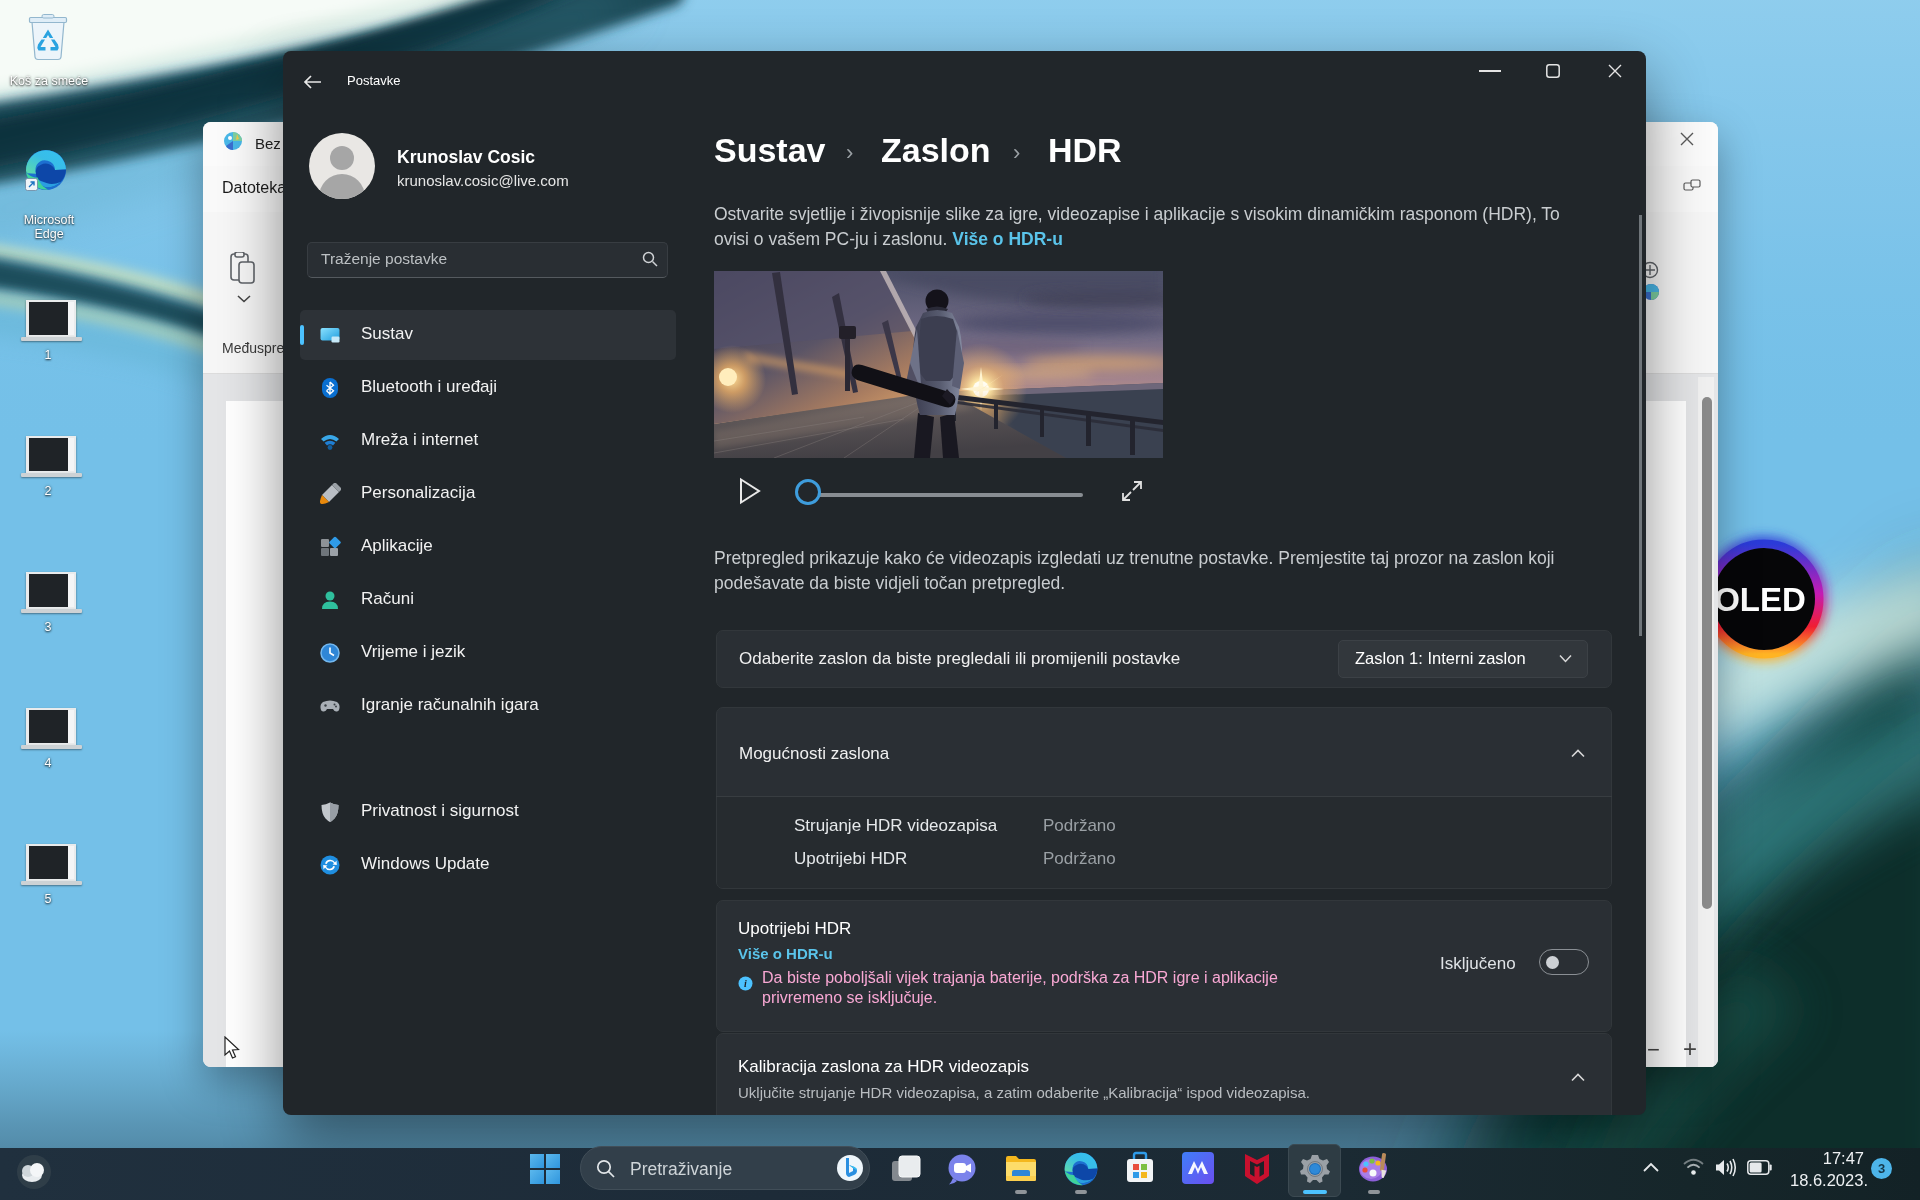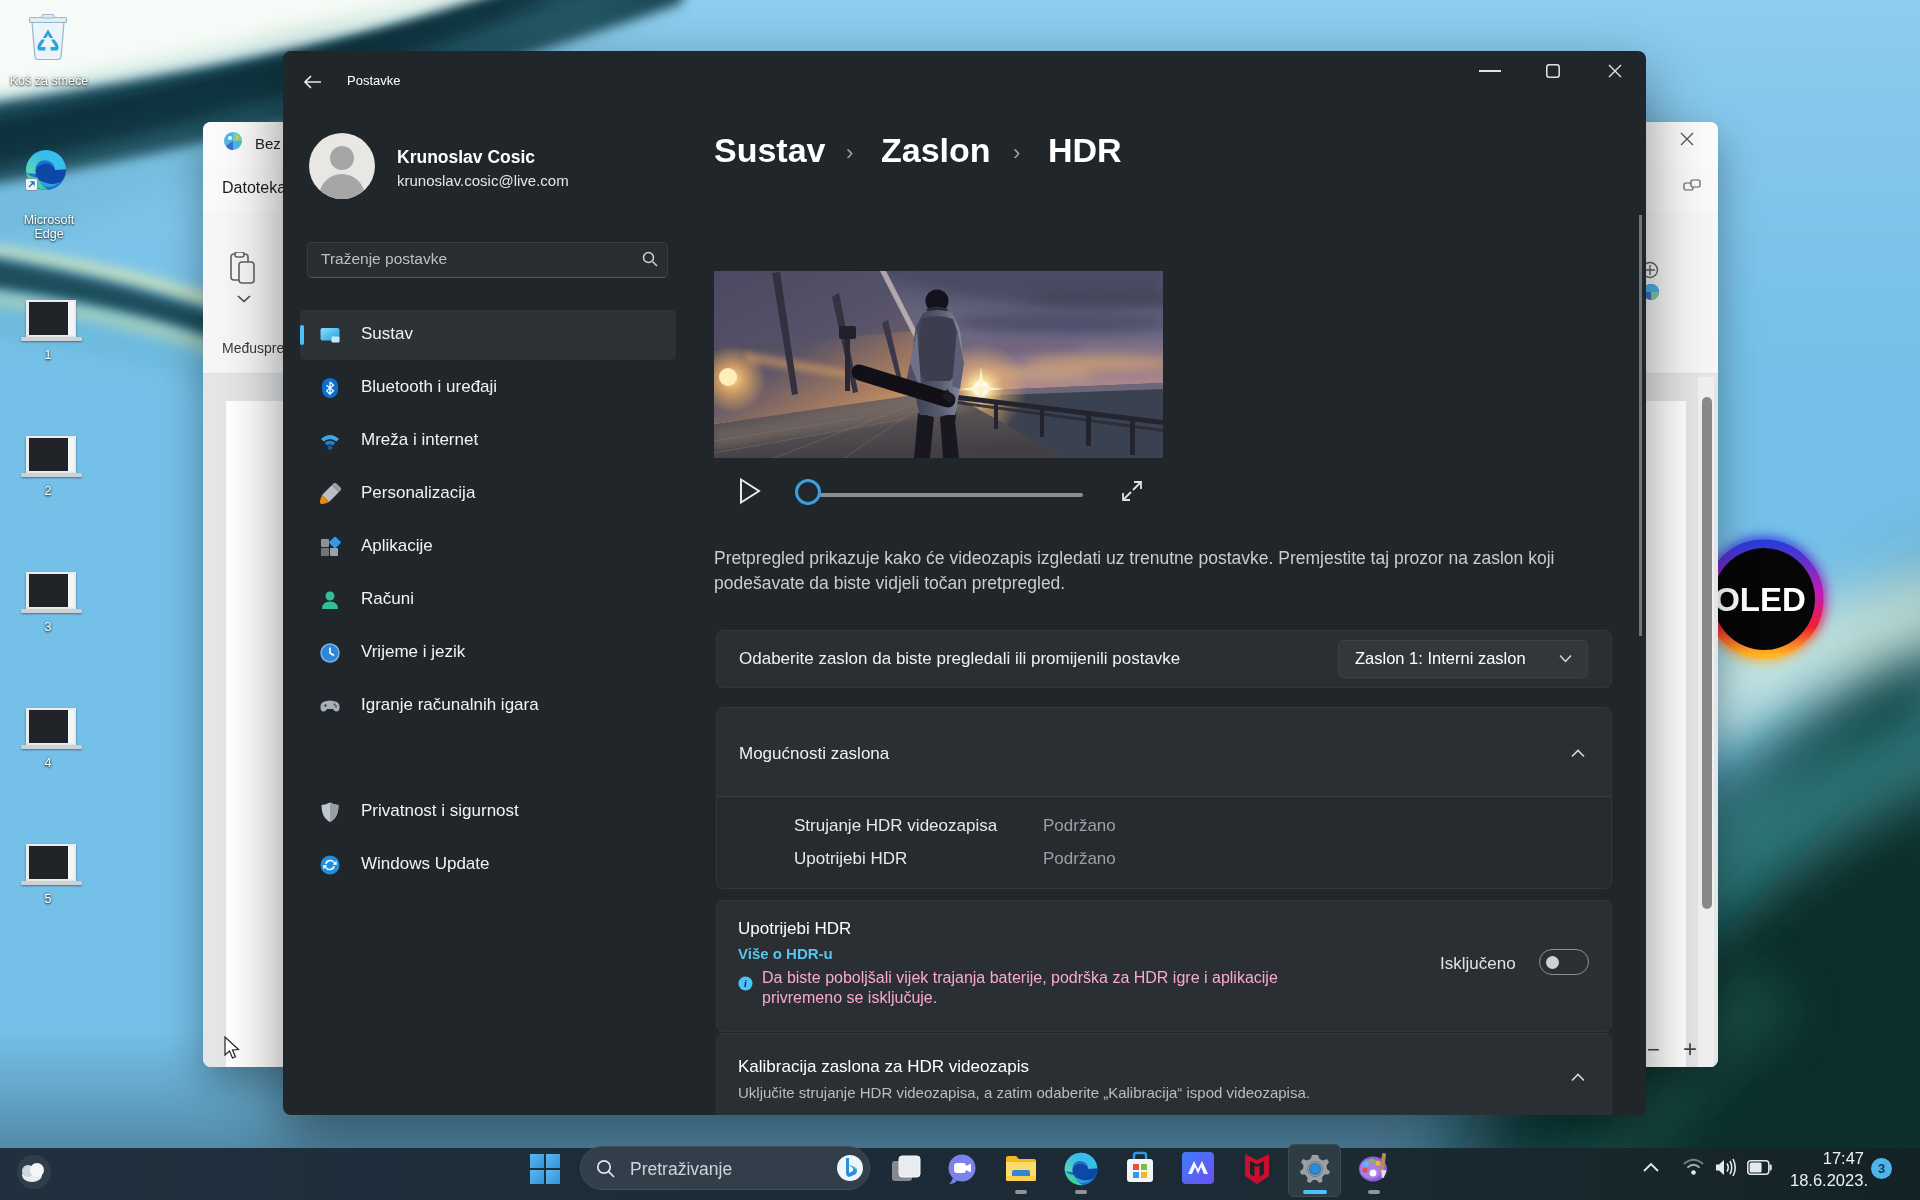--- a/index.html
+++ b/index.html
@@ -339,20 +339,24 @@
       </svg>
       <div class="nlabel">Windows Update</div>
     </div>
 
     <div class="abs" style="left:431px;top:80px;font-size:34px;font-weight:600;color:#fff;">Sustav</div>
     <div class="abs" style="left:563px;top:89px;font-size:22px;color:#9aa0a4;">›</div>
     <div class="abs" style="left:598px;top:80px;font-size:34px;font-weight:600;color:#fff;">Zaslon</div>
     <div class="abs" style="left:730px;top:89px;font-size:22px;color:#9aa0a4;">›</div>
     <div class="abs" style="left:765px;top:80px;font-size:34px;font-weight:600;color:#fff;">HDR</div>
 
+    <div class="abs" style="left:431px;top:151px;font-size:17.5px;line-height:24.5px;color:#c9cdd0;width:910px;">
+      Ostvarite svjetlije i živopisnije slike za igre, videozapise i aplikacije s visokim dinamičkim rasponom (HDR), To<br>
+      ovisi o vašem PC-ju i zaslonu. <span style="color:#5ac4ea;font-weight:bold;">Više o HDR-u</span>
+    </div>
 
     <svg class="abs" style="left:431px;top:220px" width="449" height="187" viewBox="0 0 449 187">
       <defs>
         <linearGradient id="sky" x1="0" y1="0" x2="0" y2="1">
           <stop offset="0" stop-color="#4e5169"></stop>
             <stop offset="0.35" stop-color="#716b85"></stop>
           <stop offset="0.58" stop-color="#a3838d"></stop>
             <stop offset="0.8" stop-color="#d9a878"></stop>
             <stop offset="1" stop-color="#ecc389"></stop>
         </linearGradient>

